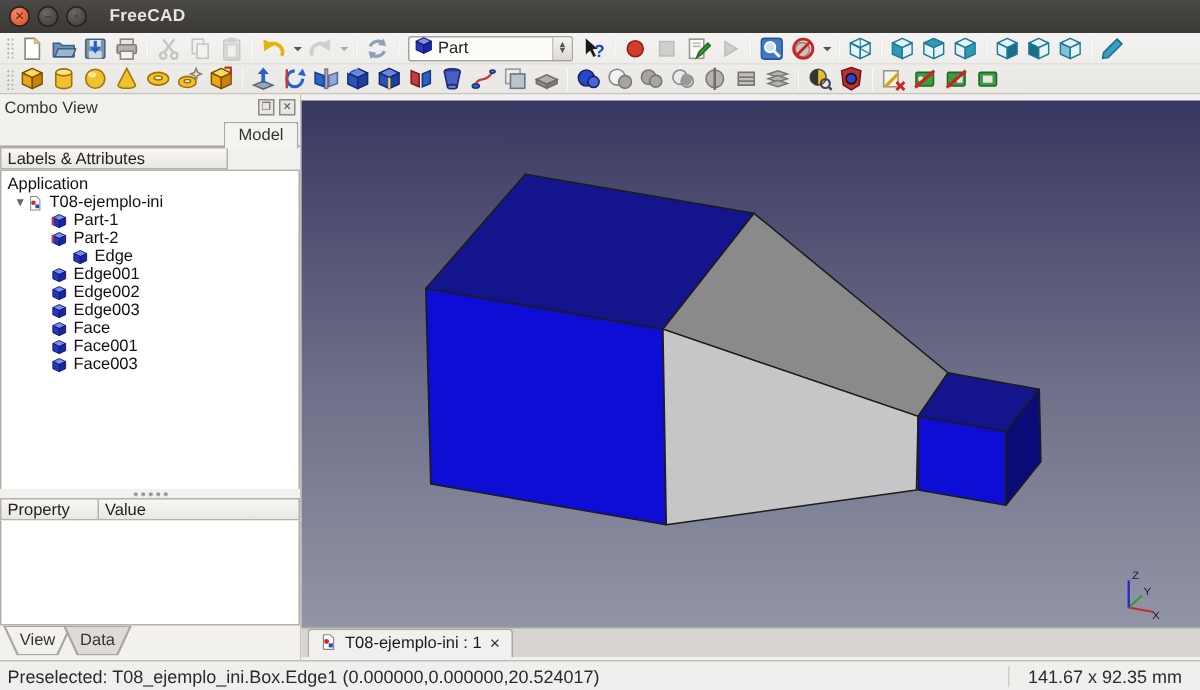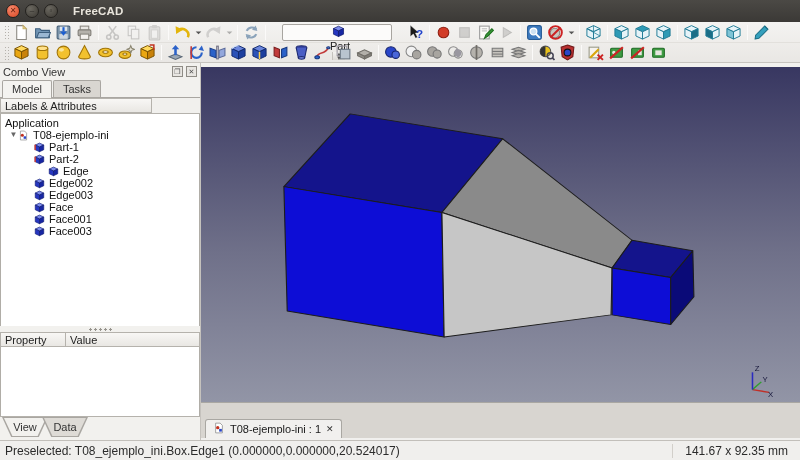--- a/index.html
+++ b/index.html
@@ -18,33 +18,33 @@
   .toolbars { flex:0 0 auto; background:linear-gradient(#f4f3f1,#e9e7e4); border-bottom:1px solid #c7c4bf; }
   .tb-row { height:20px; display:flex; align-items:center; padding:0 2px; }
   .tb-row + .tb-row { border-top:1px solid #e2e0dc; }
   .tb-grip { width:5px; height:14px; margin:0 2px; background-image:radial-gradient(circle,#b4b1ab 35%,transparent 40%); background-size:3px 3px; }
   .tb-sep { width:1px; height:15px; margin:0 3px; background:#c2bfba; border-right:1px solid #fbfaf9; }
   .tb-btn { width:21px; height:19px; border:1px solid transparent; border-radius:2px; background:transparent; display:flex; align-items:center; justify-content:center; padding:0; }
   .tb-btn.dd { width:10px; }
   .tb-btn.disabled { opacity:.42; filter:grayscale(85%); }
   .tb-btn svg { display:block; }
 
-  .wb-combo { height:17px; width:110px; margin:0 13px; background:#fcfbfa; border:1px solid #a8a5a0; border-radius:2px; display:flex; align-items:center; padding-left:3px;flex-direction:column; }
+  .wb-combo { height:17px; width:110px; margin:0 3px; background:#fcfbfa; border:1px solid #a8a5a0; border-radius:2px; display:flex; align-items:center; padding-left:3px; }
   .wb-combo .lbl { flex:1; padding-left:3px; color:#222; }
   .wb-spin { width:13px; height:100%; border-left:1px solid #c5c2bd; display:flex; flex-direction:column; align-items:center; justify-content:center; font-size:6px; color:#555; line-height:4px; background:linear-gradient(#f4f3f1,#dddad5); }
 
   
   .main { flex:1 1 auto; display:flex; min-height:0; }
 
   
   .sidebar { width:201px; flex:0 0 auto; background:#f2f1ee; display:flex; flex-direction:column; border-right:1px solid #c5c2bd; }
   .panel-title { height:17px; display:flex; align-items:center; padding:0 3px; color:#333; }
   .panel-title .pt-label { flex:1; }
   .mini-btn { width:11px; height:11px; border:1px solid #8f8c86; background:#e8e6e2; margin-left:3px; display:flex; align-items:center; justify-content:center; font-size:7px; color:#555; line-height:1; }
-  .ct-tabs { height:18px; display:flex; align-items:flex-end; padding-left:2px; border-bottom:1px solid #a9a6a1; }
+  .ct-tabs { height:18px; display:flex; align-items:flex-end; padding-left:2px; border-bottom:1px solid #a9a6a1;flex-direction:column; }
   .ct-tab { padding:2px 9px 2px; border:1px solid #a9a6a1; border-bottom:none; border-radius:2px 2px 0 0; background:#d9d6d1; margin-right:1px; color:#333; }
   .ct-tab.active { background:#f4f3f0; position:relative; top:1px; padding-bottom:3px; }
   .tree-header-row { height:16px; background:#f1f0ed; display:flex; align-items:stretch; border-bottom:1px solid #b5b2ac; }
   .tree-header-cell { width:152px; border:1px solid #b5b2ac; background:linear-gradient(#f8f7f5,#e9e7e3); display:flex; align-items:center; padding-left:4px; color:#222; }
   .tree { flex:1 1 auto; background:#fff; border-left:1px solid #b0ada7; border-right:1px solid #b0ada7; overflow:hidden; padding-top:3px; }
   .tree-row { height:12px; display:flex; align-items:center; white-space:nowrap; }
   .tree-row .exp { width:9px; text-align:center; color:#666; font-size:8px; line-height:1; }
   .tree-row .ticon { display:flex; align-items:center; margin-right:4px; }
   .tree-row .tlabel { color:#111; }
   .tree-row .bold { font-weight:normal; }
@@ -59,21 +59,21 @@
   .btab { position:relative; width:46px; height:20px; margin-right:-6px; }
   .btab .shape { position:absolute; inset:0; clip-path:polygon(0 0,100% 0,80% 100%,20% 100%); background:#a9a6a1; }
   .btab .inner { position:absolute; inset:1px 2px 1px 2px; clip-path:polygon(0 0,100% 0,80% 100%,20% 100%); background:#dedbd6; display:flex; align-items:center; justify-content:center; color:#333; }
   .btab.active .inner { background:#f2f1ee; }
 
   
   .workarea { flex:1 1 auto; display:flex; flex-direction:column; background:#f2f1ee; min-width:0; }
   .vp-strip { height:4px; }
   .viewport { flex:1 1 auto; position:relative; background:linear-gradient(#383761,#6f7089 55%,#9295a6); min-height:0; }
   .viewport svg.scene { position:absolute; inset:0; width:100%; height:100%; }
-  .mdi-tabbar { height:36px; background:#d8d5d0; border-top:1px solid #a9a7a2; display:flex; align-items:flex-end; padding-left:4px; }
+  .mdi-tabbar { height:20px; background:#d8d5d0; border-top:1px solid #a9a7a2; display:flex; align-items:flex-end; padding-left:4px; }
   .mdi-tab { height:19px; display:flex; align-items:center; gap:5px; padding:0 7px; background:#f1f0ee; border:1px solid #a9a7a2; border-bottom:none; border-radius:3px 3px 0 0; }
   .mdi-tab .close { font-size:9px; font-weight:bold; color:#333; }
   .mdi-gap { height:2px; background:#f1f0ee; }
 
   
   .statusbar { height:20px; flex:0 0 auto; background:#f0efed; border-top:1px solid #c2bfba; display:flex; align-items:center; font-size:12px; color:#2b2b2b; }
   .status-msg { flex:1; padding-left:5px; white-space:nowrap; overflow:hidden; }
   .status-dim { padding:0 12px; border-left:1px solid #d2cfca; color:#2b2b2b; }
 </style>
 </head>
@@ -724,20 +724,32 @@
             <span class="ticon">
               <svg width="11" height="11" viewBox="0 0 16 16">
                 <g stroke="#101a6e" stroke-width="0.9" stroke-linejoin="round">
                   <polygon points="8,1.5 14.2,4.4 8,7.3 1.8,4.4" fill="#7d8cea"></polygon>
                   <polygon points="1.8,4.4 8,7.3 8,14.2 1.8,11.3" fill="#2636c0"></polygon>
                   <polygon points="8,7.3 14.2,4.4 14.2,11.3 8,14.2" fill="#1726a3"></polygon>
                 </g>
               </svg>
             </span>
             <span class="tlabel">Edge</span>
+          </div>
+          <div class="tree-row" style="padding-left: 33px;">
+            <span class="ticon">
+              <svg width="11" height="11" viewBox="0 0 16 16">
+                <g stroke="#101a6e" stroke-width="0.9" stroke-linejoin="round">
+                  <polygon points="8,1.5 14.2,4.4 8,7.3 1.8,4.4" fill="#7d8cea"></polygon>
+                  <polygon points="1.8,4.4 8,7.3 8,14.2 1.8,11.3" fill="#2636c0"></polygon>
+                  <polygon points="8,7.3 14.2,4.4 14.2,11.3 8,14.2" fill="#1726a3"></polygon>
+                </g>
+              </svg>
+            </span>
+            <span class="tlabel">Edge001</span>
           </div>
           <div class="tree-row" style="padding-left: 33px;">
             <span class="ticon">
               <svg width="11" height="11" viewBox="0 0 16 16">
                 <g stroke="#101a6e" stroke-width="0.9" stroke-linejoin="round">
                   <polygon points="8,1.5 14.2,4.4 8,7.3 1.8,4.4" fill="#7d8cea"></polygon>
                   <polygon points="1.8,4.4 8,7.3 8,14.2 1.8,11.3" fill="#2636c0"></polygon>
                   <polygon points="8,7.3 14.2,4.4 14.2,11.3 8,14.2" fill="#1726a3"></polygon>
                 </g>
               </svg>

